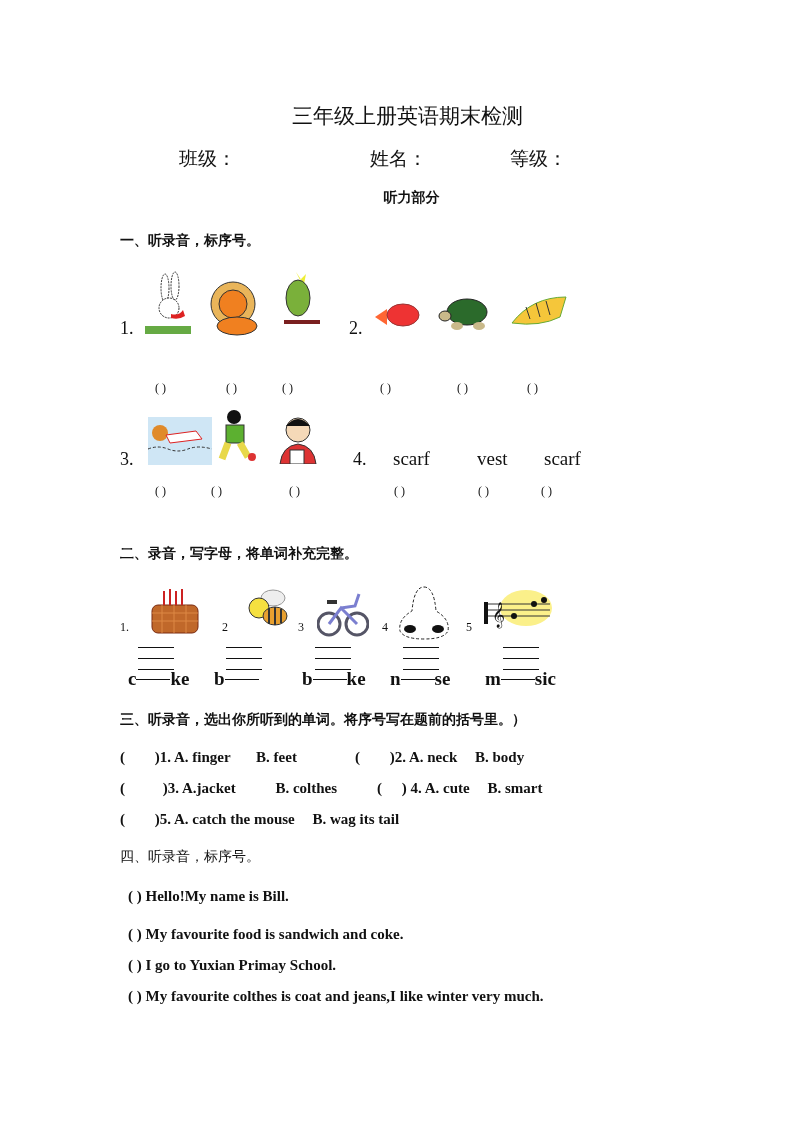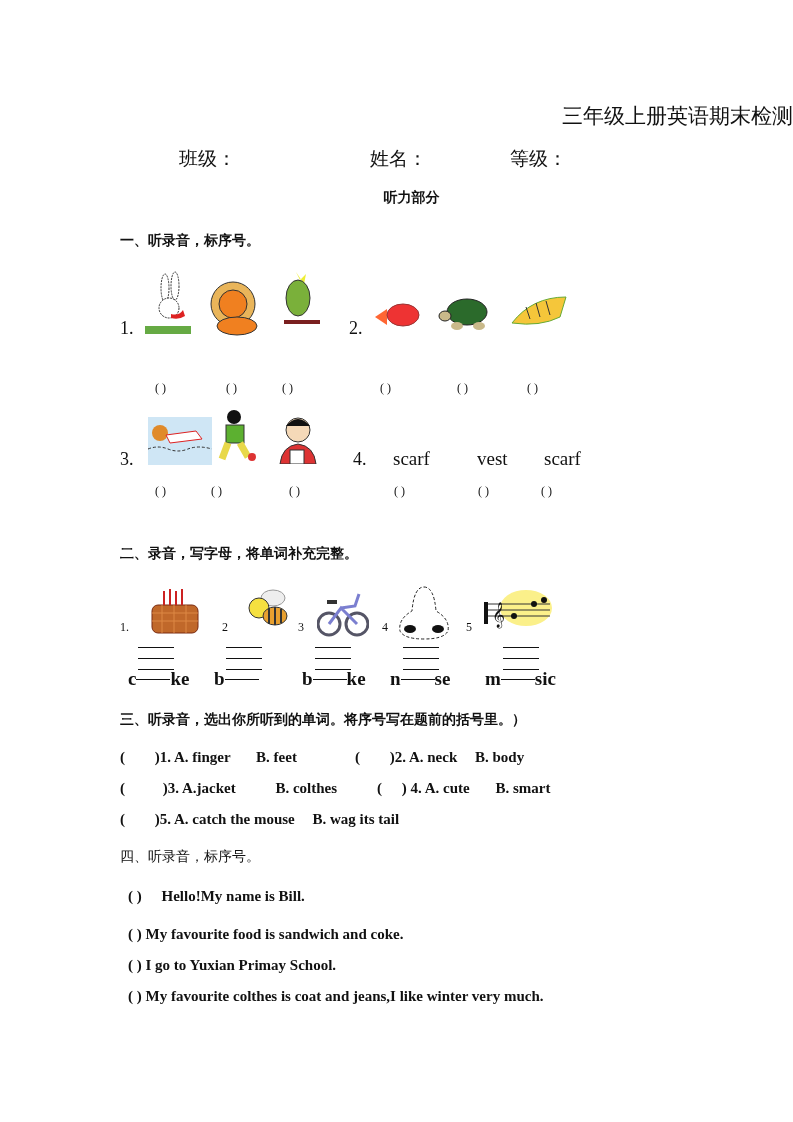--- a/index.html
+++ b/index.html
@@ -1,19 +1,19 @@
 <!DOCTYPE html>
 <html><head>
   <meta charset="utf-8">
   <style>
     html, body { margin: 0; padding: 0; background: #ffffff; }
     body { width: 793px; height: 1122px; position: relative; overflow: hidden;
            font-family: "DejaVu Sans", sans-serif; color: #111; }
     .abs { position: absolute; }
-    .title { top: 102px; left: 0; width: 793px; text-align: right; font-size: 21px; padding-left: 22px; box-sizing: border-box; }
+    .title { top: 102px; left: 0; width: 793px; text-align: center; font-size: 21px; padding-left: 22px; box-sizing: border-box; }
     .field { font-size: 19px; top: 146px; }
     .sub { top: 189px; left: 0; width: 793px; text-align: center; font-size: 14px; font-weight: bold; padding-left: 30px; box-sizing: border-box; }
     .sec { font-size: 14px; font-weight: bold; left: 120px; }
     .serif { font-family: "Liberation Serif", serif; }
     .num { font-size: 18px; }
     .paren { font-size: 12px; font-family: "Liberation Serif", serif; }
     .word { font-size: 19px; font-family: "Liberation Serif", serif; }
     .pic { position: absolute; }
     .blanks { position: absolute; width: 36px; }
     .blanks div { border-top: 1px solid #111; height: 10px; }
@@ -191,33 +191,33 @@
   <span style="margin-left:14px">B. body</span>
 </div>
 <div class="abs q3" style="left:120px;top:780px">
   <span>(</span>
   <span style="margin-left:34px">)3. A.jacket</span>
   <span style="margin-left:36px">B. colthes</span>
 </div>
 <div class="abs q3" style="left:377px;top:780px">
   <span>(</span>
   <span style="margin-left:16px">) 4. A. cute</span>
-  <span style="margin-left:22px">B. smart</span>
+  <span style="margin-left:14px">B. smart</span>
 </div>
 <div class="abs q3" style="left:120px;top:811px">
   <span>(</span>
   <span style="margin-left:26px">)5. A. catch the mouse</span>
   <span style="margin-left:14px">B. wag its tail</span>
 </div>
 
 <div class="abs" style="left:120px;top:848px;font-size:14px"><span>四、</span><span style="font-weight:normal">听录音，标序号。</span></div>
 
 <div class="abs q4" style="top:888px">
   <span>(  )</span>
-  <span style="margin-left:16px">Hello!My name is Bill.</span>
+  <span style="margin-left:0">Hello!My name is Bill.</span>
 </div>
 <div class="abs q4" style="top:926px">
   <span>(   )</span>
   <span>My favourite food is sandwich and coke.</span>
 </div>
 <div class="abs q4" style="top:957px">
   <span>(   )</span>
   <span>I go to Yuxian Primay School.</span>
 </div>
 <div class="abs q4" style="top:988px">

